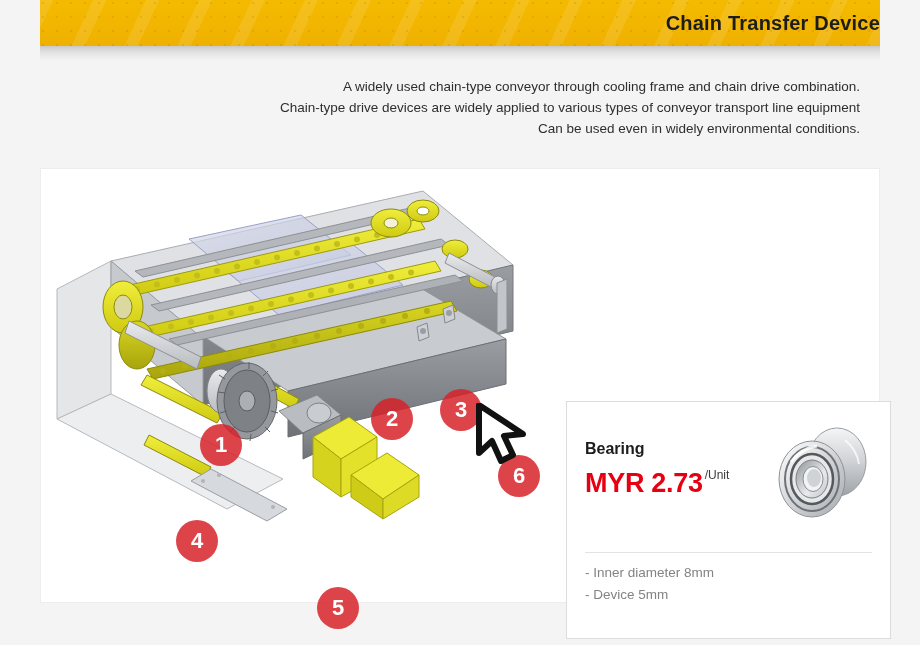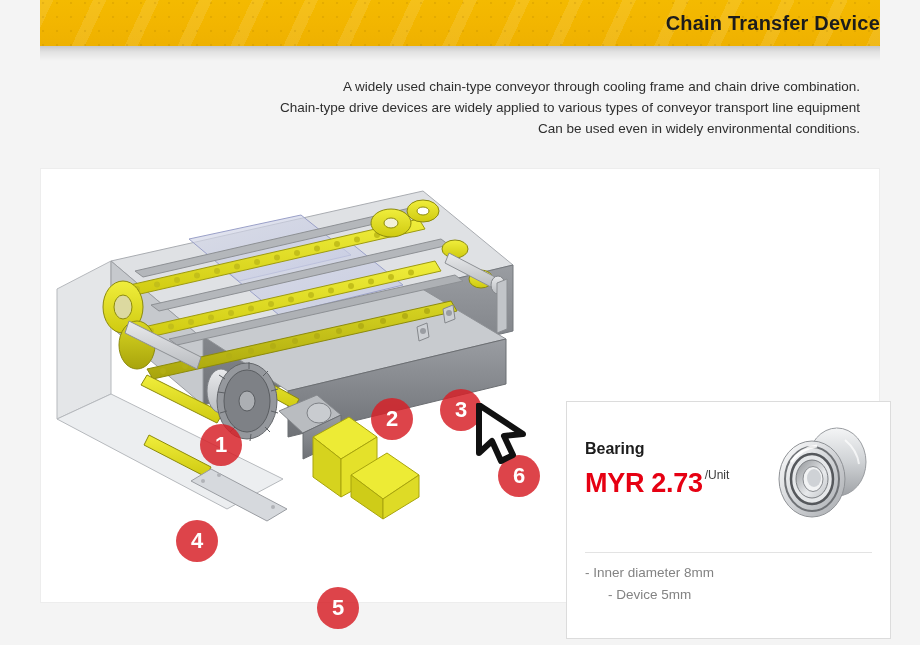--- a/index.html
+++ b/index.html
@@ -79,21 +79,21 @@
   .price{font-size:27px;font-weight:bold;color:#e60012;letter-spacing:-.3px;}
   .price-unit{font-size:12px;color:#3b3b3b;margin-left:2px;}
   .bearing-img{position:absolute;right:8px;top:20px;width:115px;height:105px;}
   .divider{
     position:absolute;left:18px;right:18px;top:150px;height:1px;background:#e3e3e3;
   }
   .specs{
     position:absolute;left:18px;top:160px;
     font-size:13.5px;color:#838383;line-height:22px;
   }
-  .specs div{white-space:nowrap;text-align:center;}
+  .specs div{white-space:nowrap;}
 </style>
 </head>
 <body>
 
 <div class="banner">
   <div class="banner-title">Chain Transfer Device</div>
 </div>
 <div class="banner-shadow"></div>
 
 <div class="desc">

